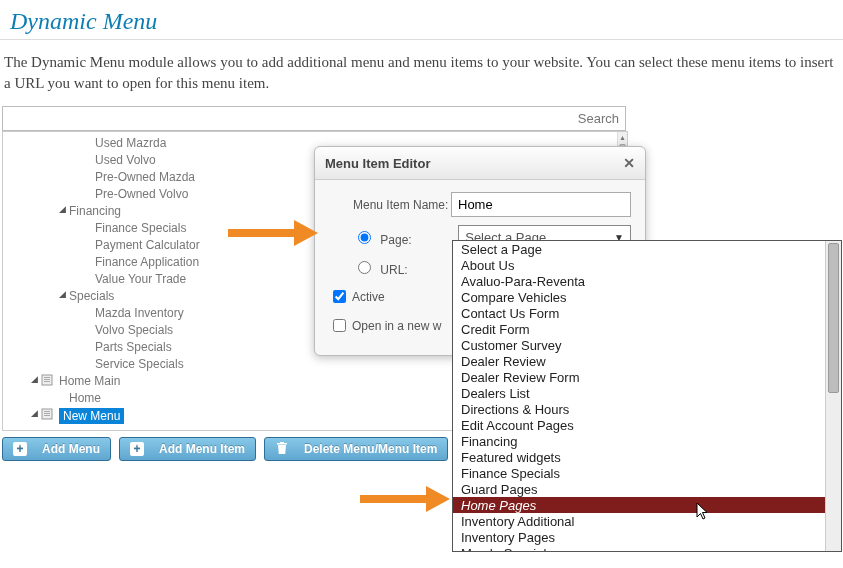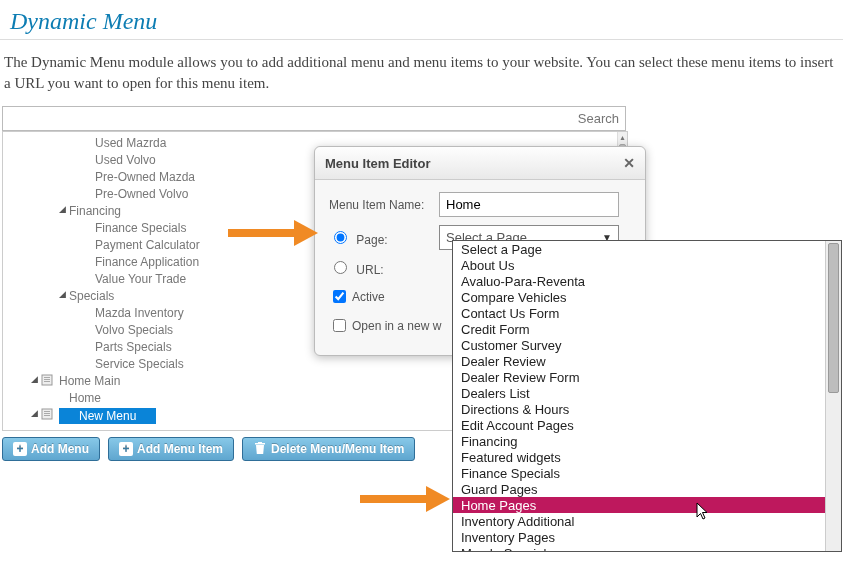--- a/index.html
+++ b/index.html
@@ -67,21 +67,21 @@
     font-size: 9px;
     cursor: pointer;
   }
   .tree-blank { width: 10px; display: inline-block; }
   .indent-1 { padding-left: 28px; }
   .indent-2 { padding-left: 56px; }
   .indent-3 { padding-left: 82px; }
   .tree-selected {
     background: #0a84d8;
     color: #fff;
-    padding: 1px 20px;
+    padding: 1px 4px;
     display: inline-block;
   }
   .tree-icon {
     width: 14px; height: 12px; display: inline-block;
     margin-right: 4px;
     vertical-align: middle;
     position: relative;
   }
   .tree-icon svg { position: absolute; top: 0; left: 0; }
   .scroll-track-v {
@@ -101,21 +101,21 @@
   }
   .btn {
     background: linear-gradient(#87c8e8, #5fa6cf);
     border: 1px solid #2f6e98;
     color: #fff;
     font-size: 12px;
     font-weight: bold;
     padding: 4px 10px;
     border-radius: 3px;
     display: flex;
-    gap: 4px;
+    gap: 15px;
     cursor: pointer;
     text-shadow: 0 -1px 0 rgba(0,0,0,.25);
   }
   .btn-icon {
     width: 14px; height: 14px; background: #fff; border-radius: 2px;
     display: inline-flex; align-items:center; justify-content:center;
     color:#3a7aa0; font-weight:bold; line-height:1;
   }
   .btn-icon.plus::before { content:"+"; font-size:12px;}
   .btn-icon.trash { background: transparent; color:#fff; }
@@ -143,21 +143,21 @@
     border-radius: 6px 6px 0 0;
   }
   .dialog-title { font-weight: bold; font-size: 13px; color: #444;}
   .dialog-close { font-weight: bold; color:#666; cursor:pointer; font-size:14px;}
   .dialog-body {
     padding: 12px 14px 20px 14px;
     font-size: 12px;
     color:#555;
   }
   .form-row { display:flex; align-items:center; margin-bottom:8px; }
-  .form-label { width: 110px; color:#555; }
+  .form-label { width: 110px; color:#555;margin-left:24px; }
   .text-input {
     border:1px solid #aaa; padding:4px 6px; font-size:13px; width: 180px;
   }
   .radio-row input { margin-right:6px; }
   .select-ctl {
     border:1px solid #888; padding:4px 6px; font-size:13px; width:180px;
     display:flex; align-items:center; justify-content:space-between;
     background:#fff; cursor:pointer;
   }
   .chev { font-size:10px; color:#333; }
@@ -186,22 +186,23 @@
     background:#bdbdbd; border:1px solid #999; border-radius:2px;
   }
   .dd-option {
     padding: 1px 8px;
     color:#222;
     height: 16px;
     line-height:16px;
     white-space:nowrap;
   }
   .dd-option.highlight {
-    background: #be185d;
+    background: #7f1d1d;
     color:#fff;
+    font-style:italic;
   }
   .cursor-arrow {
     position:absolute; top: 502px; left: 696px; z-index:30;
     pointer-events:none;
   }
 
   
   .arrow {
     position:absolute; z-index: 25;
   }

